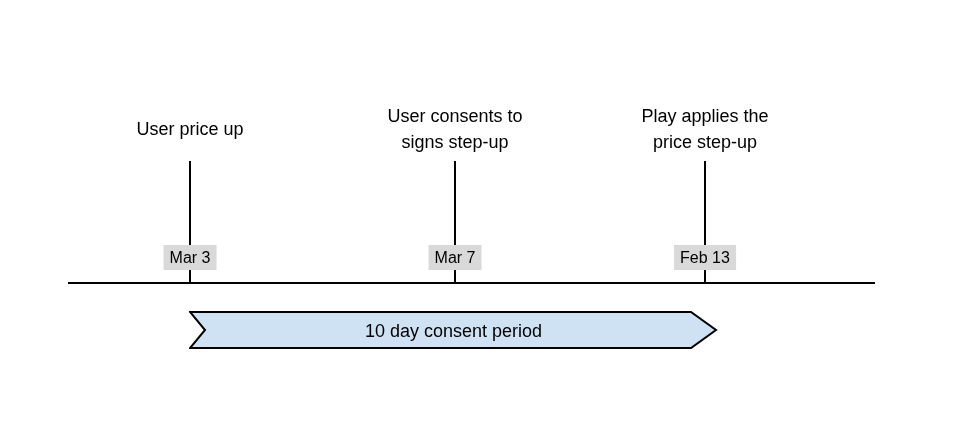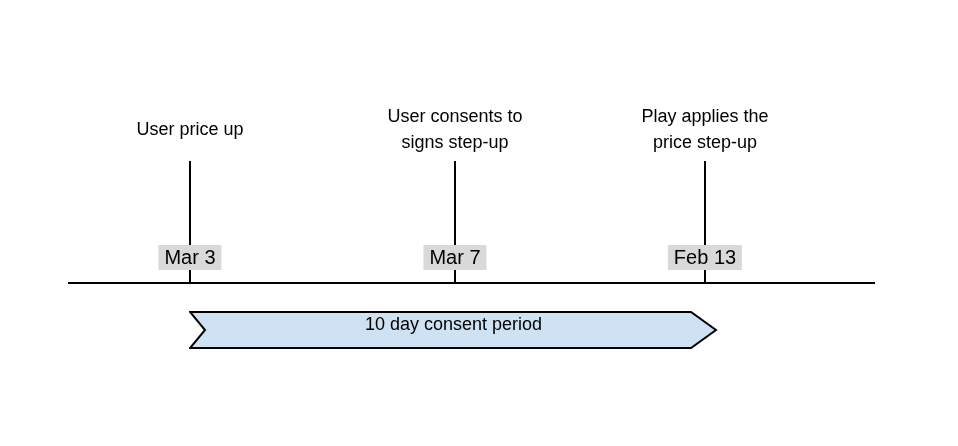--- a/index.html
+++ b/index.html
@@ -46,21 +46,21 @@
     height: 123px;
     background: #000000;
     z-index: 1;
   }
   .event-date {
     position: absolute;
     left: 0;
     top: 245px;
     transform: translateX(-50%);
     background: #d9d9d9;
-    font-size: 20px;
+    font-size: 16px;
     line-height: 25px;
     padding: 0 6px;
     white-space: nowrap;
     z-index: 2;
   }
   .baseline {
     position: absolute;
     left: 68px;
     top: 282px;
     width: 807px;
@@ -75,21 +75,21 @@
     height: 38px;
   }
   .banner-shape polygon {
     stroke: #000000;
     stroke-width: 2;
     stroke-linejoin: miter;
   }
   .banner-label {
     position: absolute;
     left: 189px;
-    top: 311px;
+    top: 318px;
     width: 529px;
     height: 26px;
     display: flex;
     align-items: center;
     justify-content: center;
     font-size: 18px;
     z-index: 3;
   }
 </style>
 </head>

